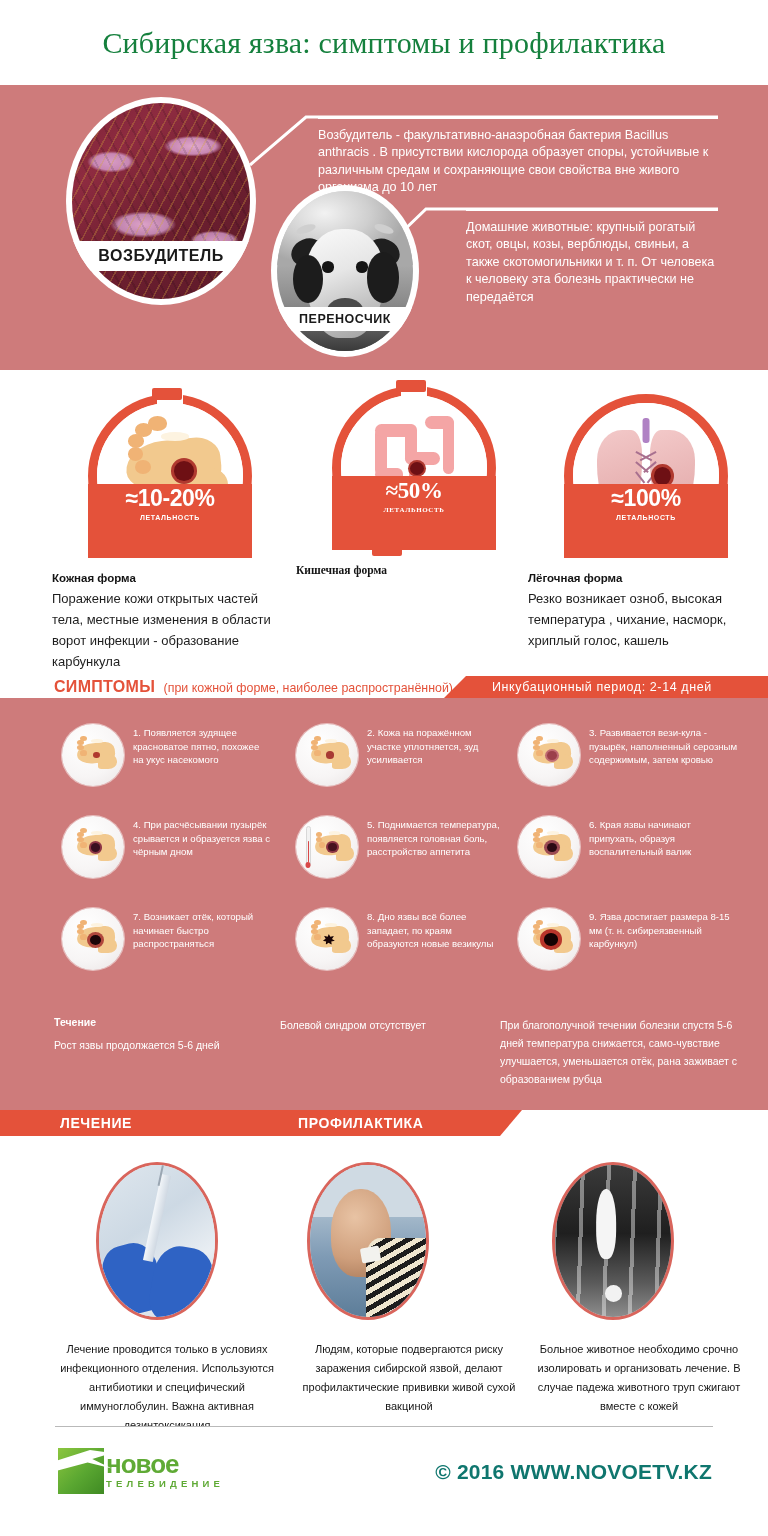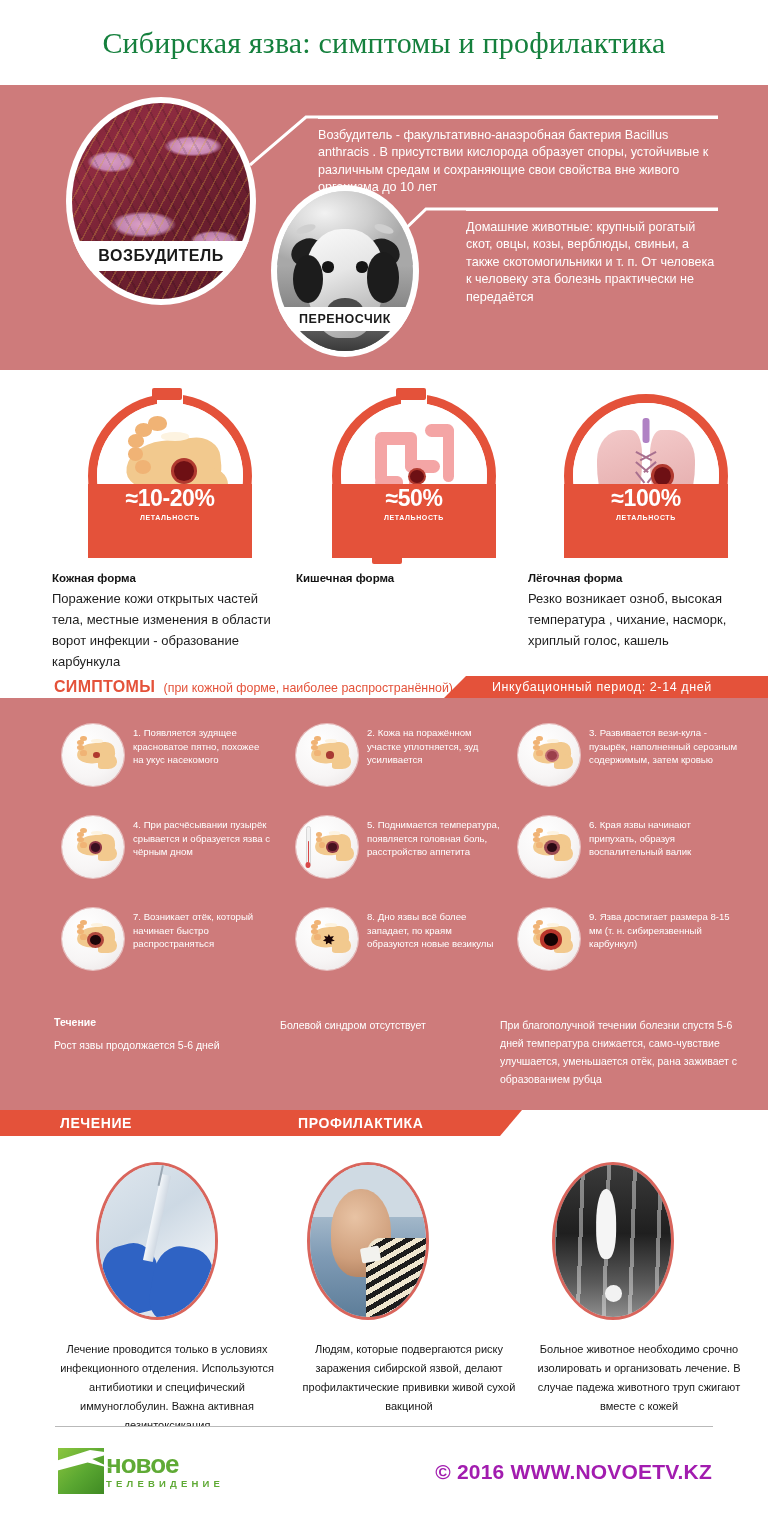--- a/index.html
+++ b/index.html
@@ -218,21 +218,21 @@
   .footer { position:absolute; left:0; right:0; bottom:0; height:110px; background:#fff; }
   .hr { position:absolute; left:55px; top:0; right:55px; height:1px; background:#b9b9b9; }
   .logo { position:absolute; left:58px; top:22px; display:flex; align-items:center; }
   .logo-mark { width:46px; height:46px; position:relative; }
   .logo-mark .sq { position:absolute; inset:0; background:linear-gradient(135deg,#8cc63f 0%,#5aa731 55%,#3f8a23 100%); }
   .logo-mark .swoosh { position:absolute; left:-4px; top:2px; width:58px; height:30px;
     background:#fff; clip-path: polygon(0 38%, 62% 0, 100% 10%, 66% 30%, 100% 62%, 58% 42%, 0 72%); }
   .logo-word { margin-left:2px; }
   .logo-word .w1 { font-size:26px; font-weight:700; color:#5faa35; letter-spacing:-1px; line-height:.92; }
   .logo-word .w2 { font-size:9.5px; font-weight:700; color:#5faa35; letter-spacing:4.2px; margin-top:2px; }
-  .copyright { position:absolute; right:56px; top:34px; font-size:21px; font-weight:700; color:#a21caf; letter-spacing:.2px; }
+  .copyright { position:absolute; right:56px; top:34px; font-size:21px; font-weight:700; color:#0f766e; letter-spacing:.2px; }
 </style>
 </head>
 <body>
 
 <div class="page">
 
   <div class="header">
     <h1>Сибирская язва: симптомы и профилактика</h1>
   </div>
 
@@ -314,21 +314,21 @@
         </div>
         <div class="band">
           <span class="pct">≈10-20%</span>
           <span class="sub">ЛЕТАЛЬНОСТЬ</span>
         </div>
       </div>
       <div class="form-title">Кожная форма</div>
       <div class="form-desc">Поражение кожи открытых частей тела, местные изменения в области ворот инфекции - образование карбункула</div>
     </div>
 
-    <div class="form-col" style="left:296px; top:24px;">
+    <div class="form-col" style="left:296px; top:16px;font-family:Liberation Serif, serif;">
       <div class="donut">
         <div class="ringfull"></div>
         <div class="gap"></div>
         <div class="tick" style="top:-6px; left:64px;"></div>
         <div class="tick" style="bottom:-6px; left:40px;"></div>
         <div class="face">
           <div class="gut">
             <div class="tube" style="left:6%;  top:16%; width:13%; height:48%;"></div>
             <div class="tube" style="left:6%;  top:12%; width:46%; height:13%;"></div>
             <div class="tube" style="left:40%; top:12%; width:13%; height:40%;"></div>

